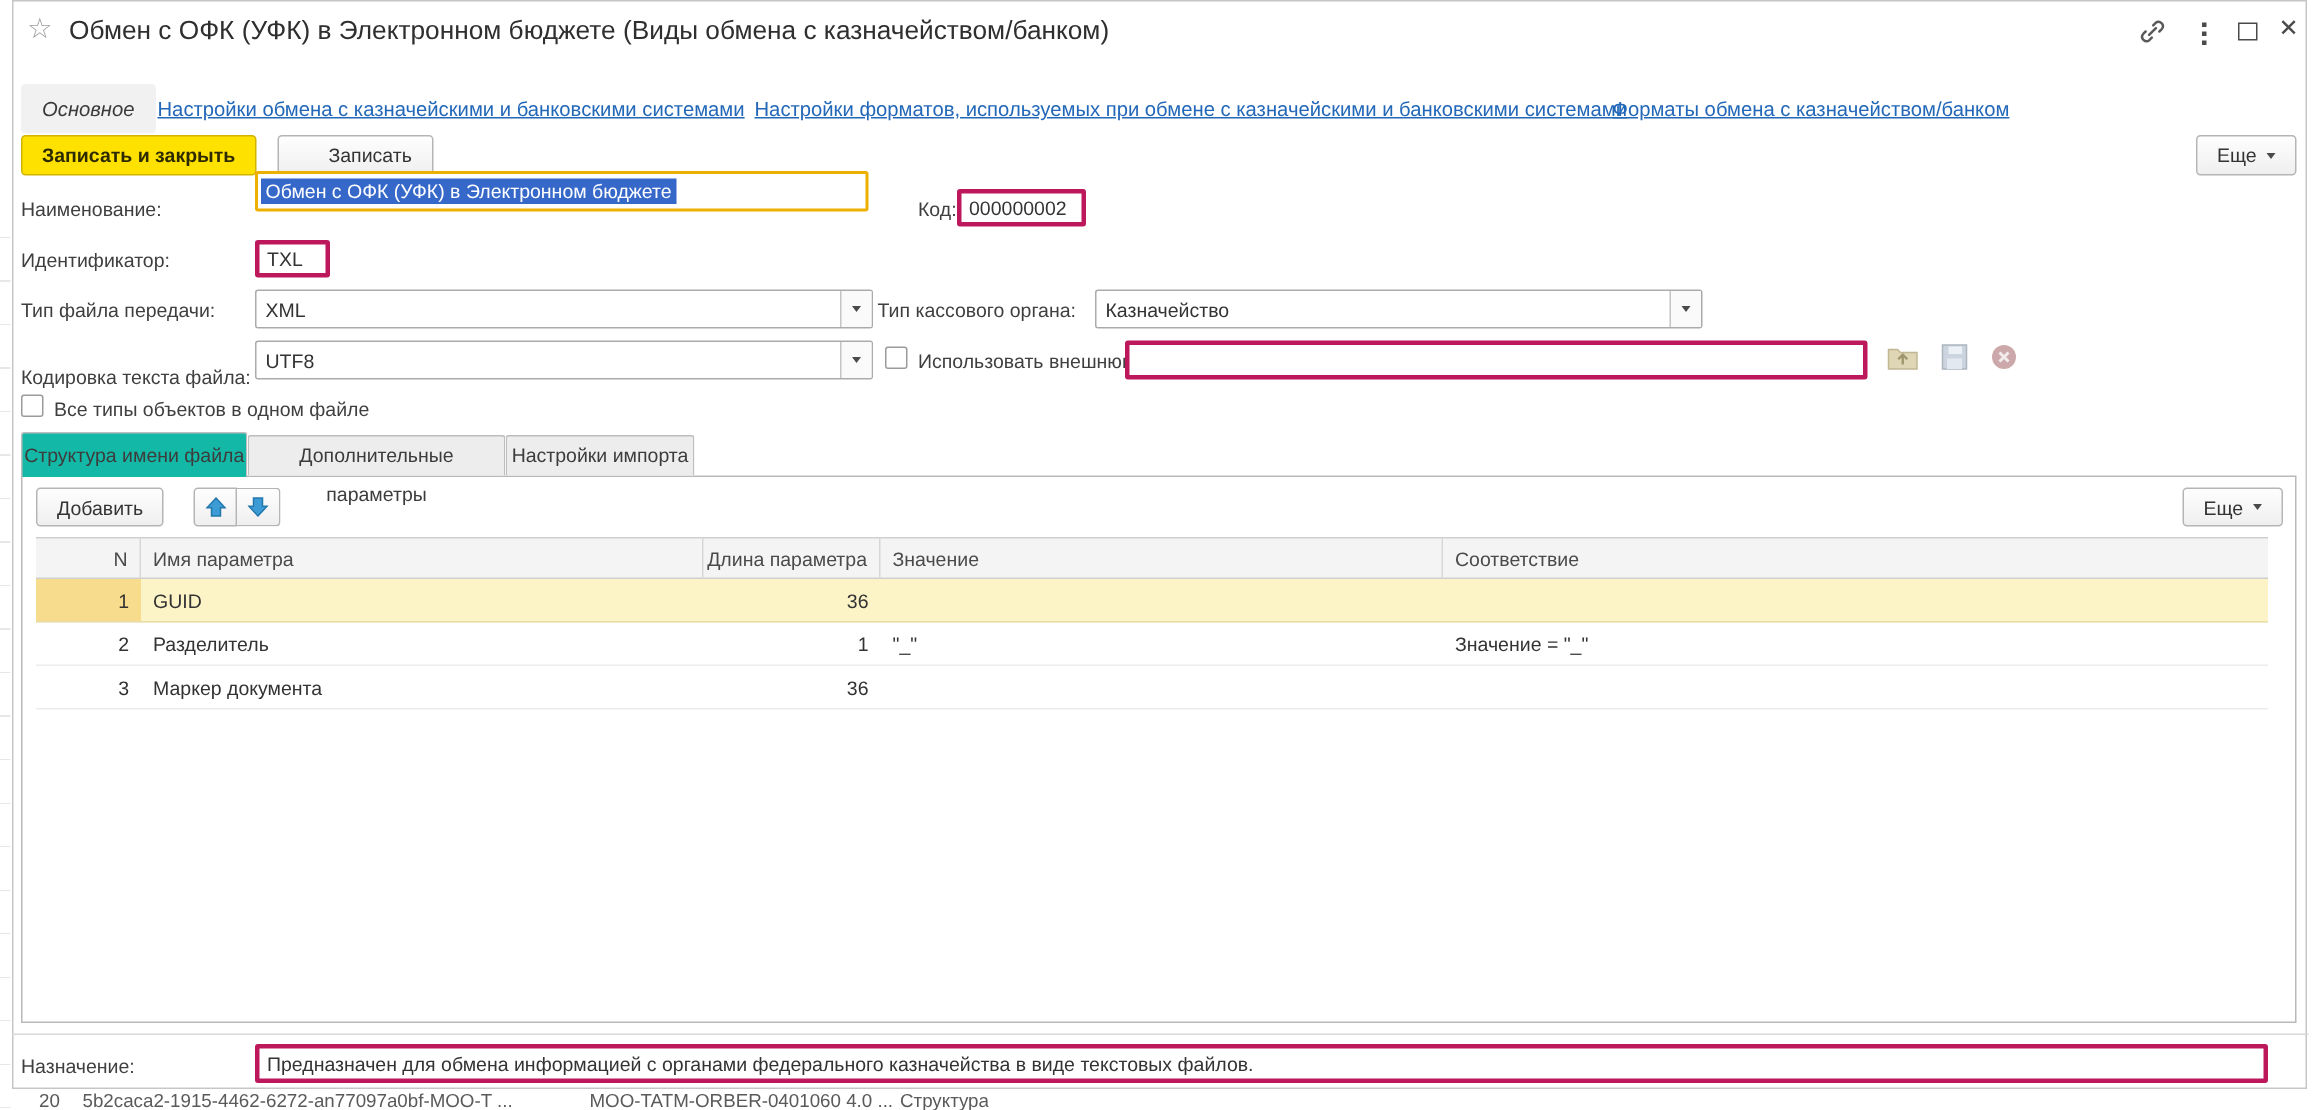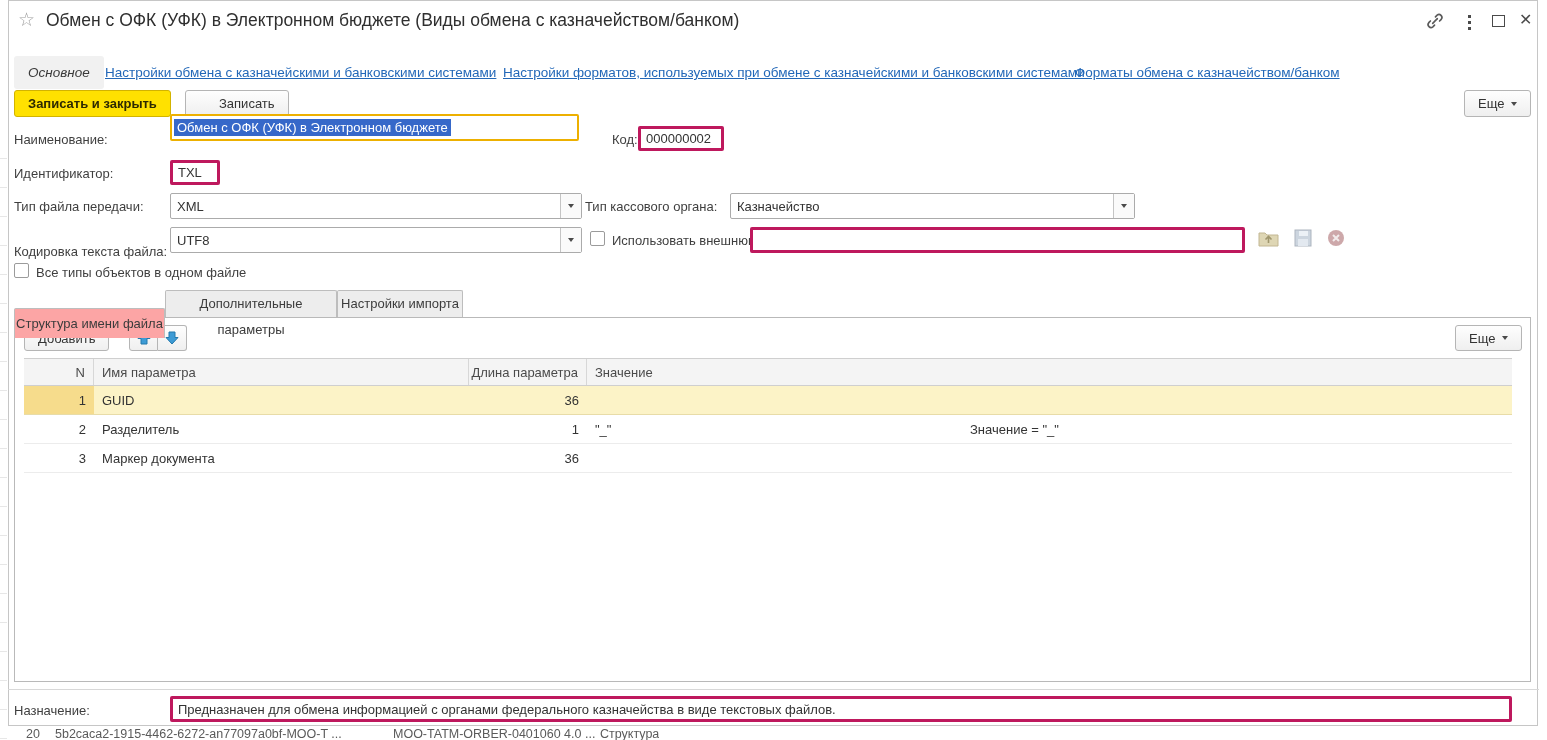--- a/index.html
+++ b/index.html
@@ -53,21 +53,21 @@
   .combo-btn { width:21px; border-left:1px solid #C4C4C4; background:#FAFAFA;
     display:flex; align-items:center; justify-content:center; cursor:pointer; }
   .cb { width:15px; height:15px; border:1px solid #9B9B9B; border-radius:2px; background:#fff;
     display:inline-block; cursor:pointer; }
   .field-icon { cursor:pointer; opacity:.85; }
 
   
   .tab { position:absolute; z-index:2; text-align:center; font-size:13px; color:#3C3C3C;
     border:1px solid #BDBDBD; border-bottom:none; background:#EDEDED; cursor:pointer;
     border-radius:2px 2px 0 0; }
-  .tab.active { background:#fca5a5; z-index:4;margin-top:20px; }
+  .tab.active { background:#14b8a6; z-index:4; }
   .panel { position:absolute; left:14px; top:317px; width:1517px; height:365px;
     border:1px solid #B9B9B9; background:#fff; z-index:1; }
 
   
   .sbtn { height:26px; display:inline-flex; align-items:center; justify-content:center;
     padding:0 13px; background:linear-gradient(#FEFEFE,#EFEFEF); border:1px solid #B5B5B5;
     border-radius:3px; font-size:13px; color:#333; cursor:pointer; gap:7px; }
   .arrow-group { display:flex; }
   .arrow-group .sbtn { width:29px; padding:0; }
   .arrow-group .sbtn:first-child { border-radius:3px 0 0 3px; }
@@ -216,20 +216,21 @@
     <span>Еще</span>
       <i class="tri"></i>
   </button>
 
   <div class="table">
     <div class="thead">
       <div class="th c0">N</div>
       <div class="th c1">Имя параметра</div>
       <div class="th c2">Длина параметра</div>
       <div class="th c3">Значение</div>
+      <div class="th c4">Соответствие</div>
     </div>
     <div class="tr selected">
       <div class="td c0">1</div>
       <div class="td c1">GUID</div>
       <div class="td c2">36</div>
       <div class="td c3"></div>
       <div class="td c4"></div>
     </div>
     <div class="tr">
       <div class="td c0">2</div>

